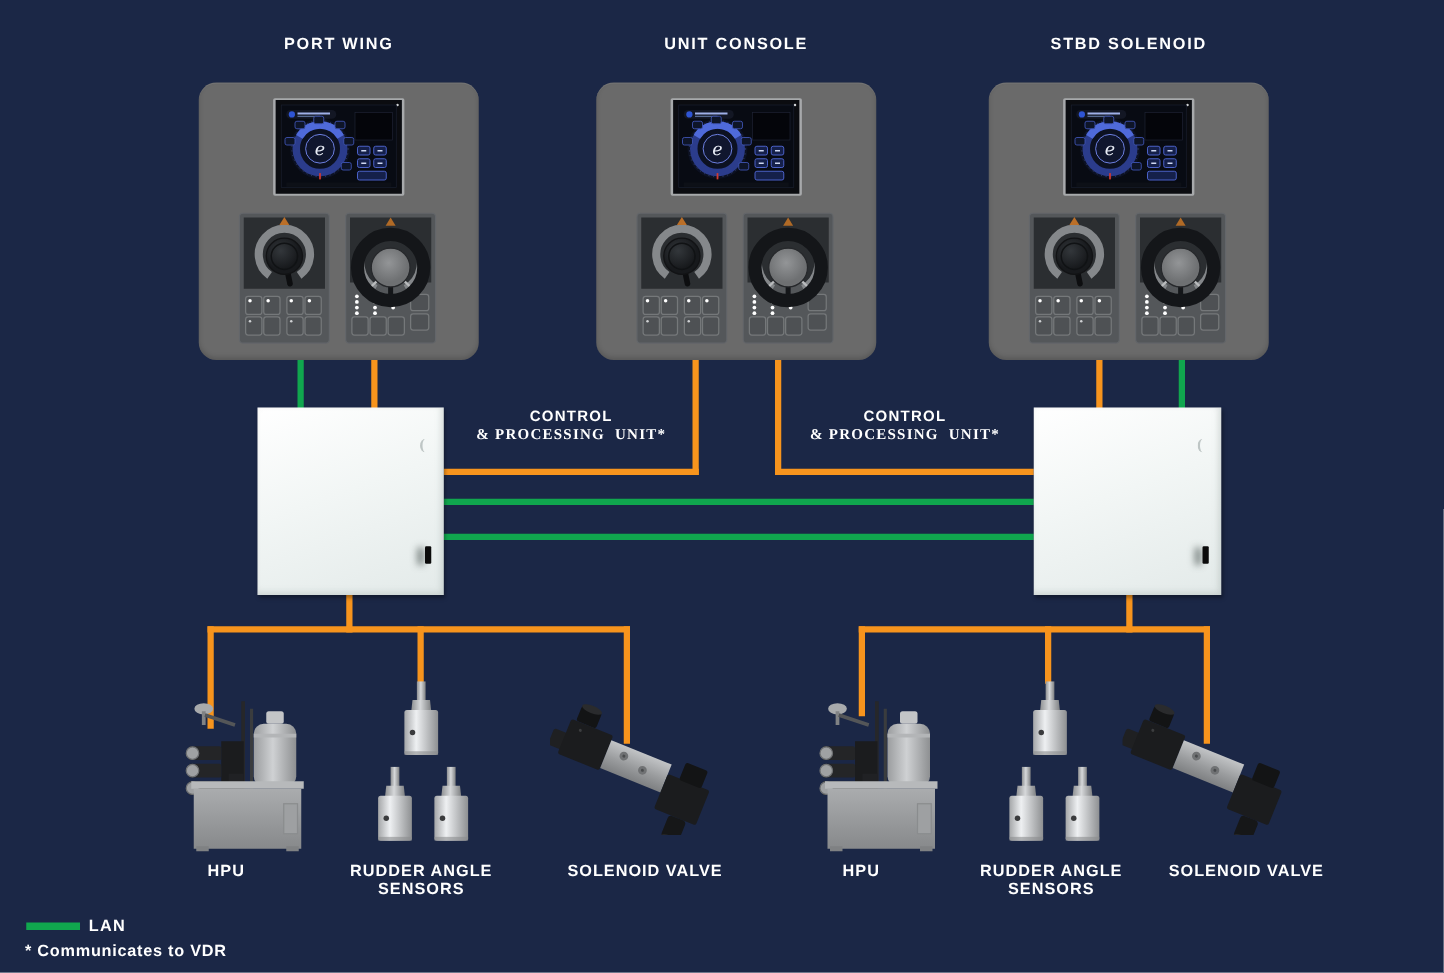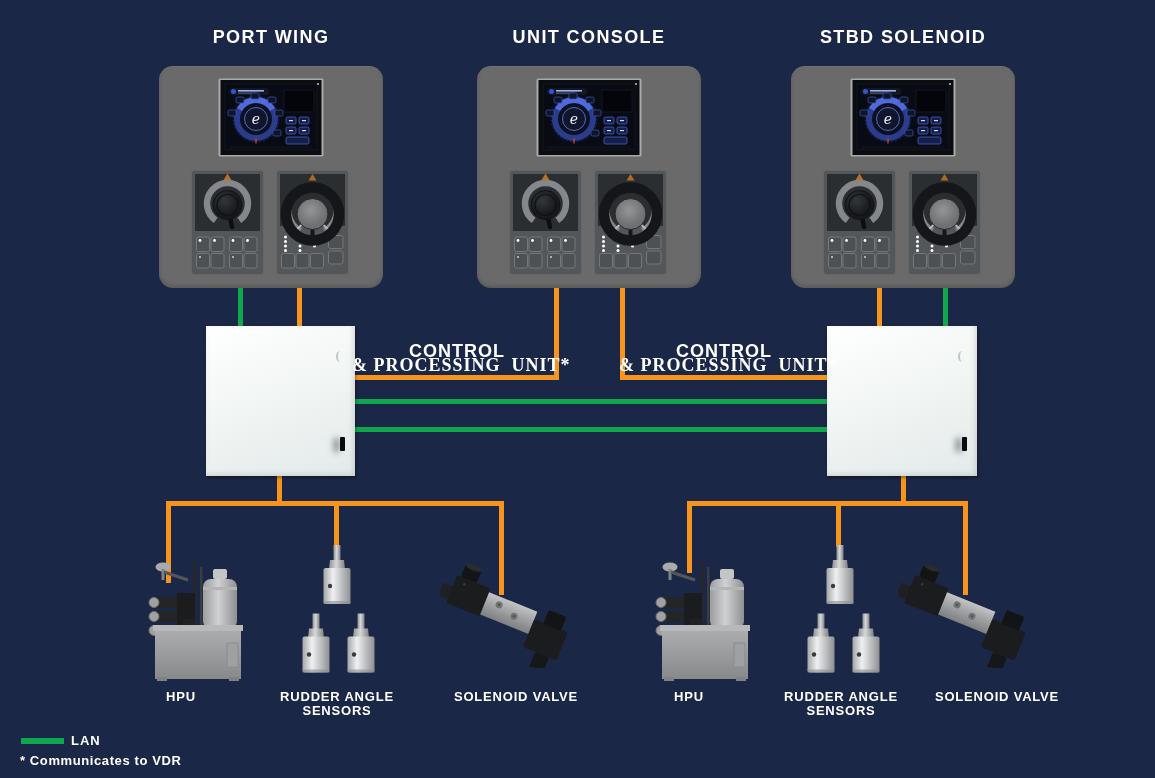--- a/index.html
+++ b/index.html
@@ -4,22 +4,22 @@
 <style>
   html,body{margin:0;padding:0;}
   .canvas{
     position:relative;
     width:1155px;height:778px;
     background:var(--c-background,#1b2746);
     font-family:"Liberation Sans",sans-serif;
     overflow:hidden;
   }
   .t{position:absolute;color:var(--c-text,#fff);font-weight:bold;text-align:center;}
-  .console-title{top:27px;width:224px;font-size:18px;letter-spacing:1.4px;}
-  .cpu-label{top:345px;width:210px;font-size:18px;letter-spacing:1px;line-height:13.5px;}
+  .console-title{top:27px;width:224px;font-size:13px;letter-spacing:1.4px;}
+  .cpu-label{top:327px;width:210px;font-size:12px;letter-spacing:1px;line-height:13.5px;}
   .cpu-label .pre{white-space:pre;font-family:Liberation Serif, serif;}
   .equip-label{top:690px;font-size:13px;letter-spacing:.8px;line-height:13.5px;}
   .console{
     position:absolute;top:66px;width:224px;height:222px;
     background:var(--c-console_body,#6a6a6a);
     border-radius:14px;
     box-shadow:inset 0 1px 0 rgba(255,255,255,.08), inset 0 -2px 4px rgba(0,0,0,.18);
   }
   .console svg{position:absolute;}
   .cable{position:absolute;}

